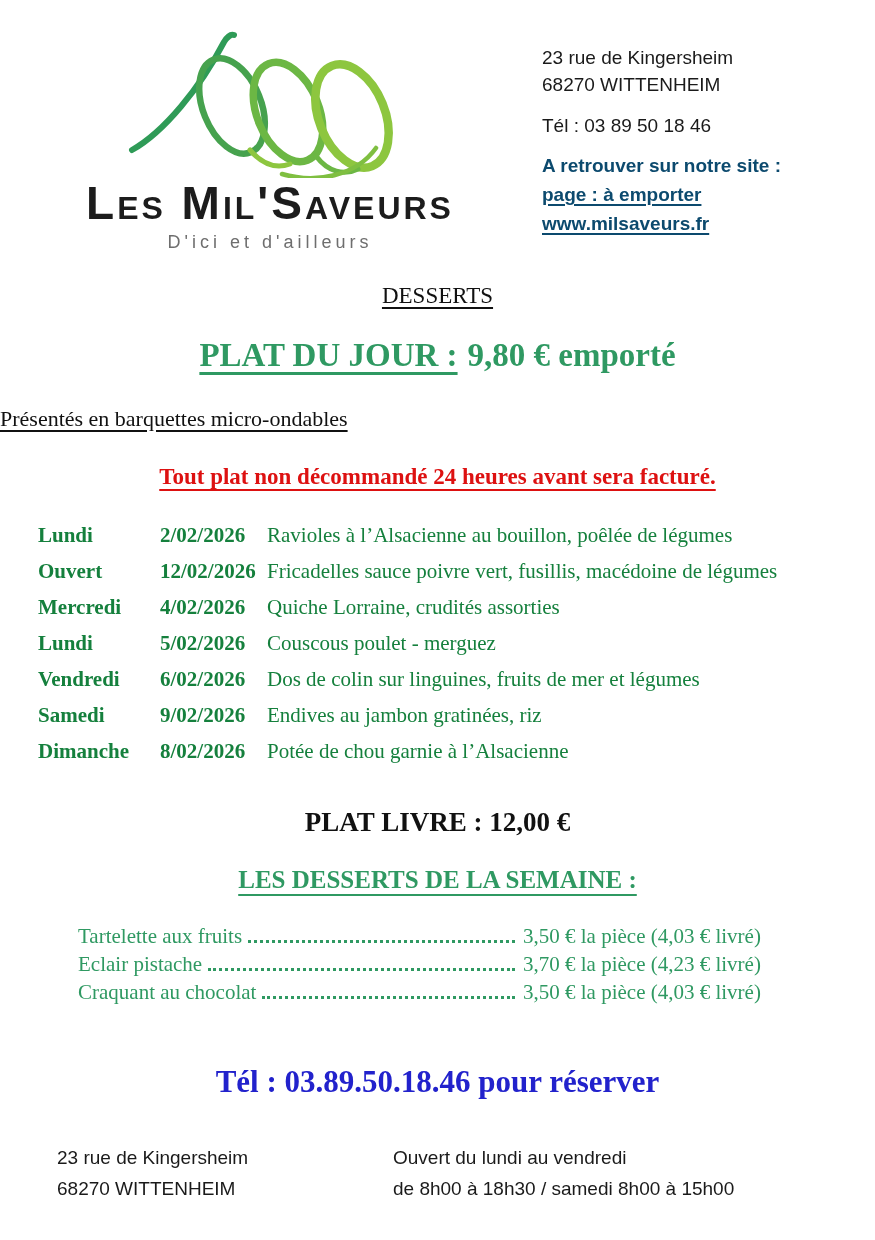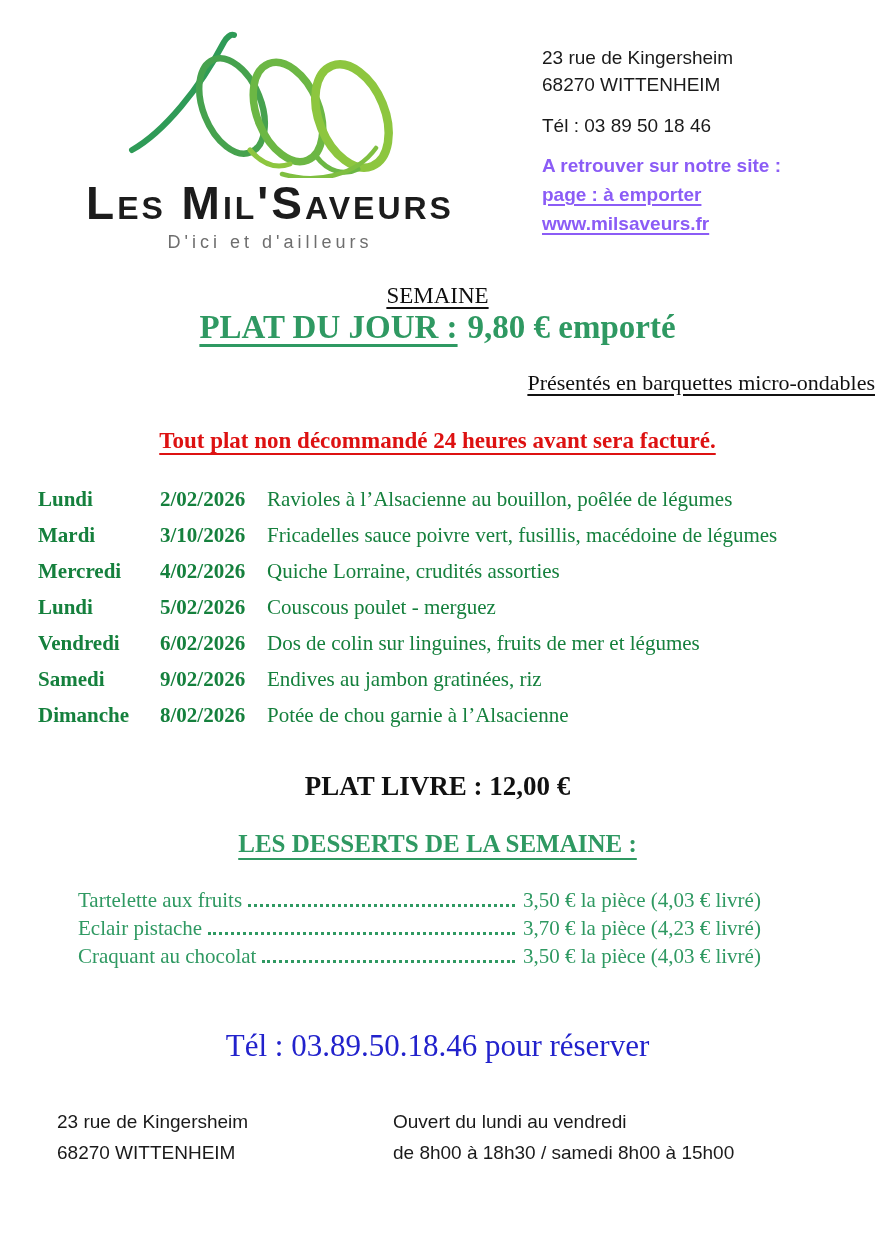--- a/index.html
+++ b/index.html
@@ -29,42 +29,42 @@
     margin-top: 6px;
   }
   .contact-block {
     margin-left: 32px; padding-top: 16px;
     font-family: "Liberation Sans", sans-serif;
     font-size: 19px; line-height: 27px; color: #1a1a1a;
   }
   .contact-block .phone { margin-top: 14px; }
   .blue-group { margin-top: 12px; }
   .blue {
-    color: #8b5cf6; font-weight: bold; text-decoration: none;
+    color: #0c4a6e; font-weight: bold; text-decoration: none;
     display: block; line-height: 29px;
   }
   .blue.u { text-decoration: underline; text-decoration-thickness: 2px; text-underline-offset: 3px; cursor: pointer; }
 
   
   .traiteur {
     text-align: center; margin-top: 30px;
     font-size: 23px; color: #111;
     text-decoration: underline; text-underline-offset: 4px;
   }
   .plat-title {
-    text-align: center; 
+    text-align: center; margin-top: 28px;
     font-size: 33px; font-weight: bold; color: #2f9962;
     white-space: nowrap;
   }
   .plat-title .u {
     text-decoration: underline; text-decoration-thickness: 3px; text-underline-offset: 6px;
   }
   .plat-title .price { margin-left: 10px; }
   .subtitle {
-    text-align: right; margin-top: 24px;
+    text-align: left; margin-top: 32px;
     font-size: 22px; color: #111;
     text-decoration: underline; text-underline-offset: 4px;
   }
   .warning {
     text-align: center; margin-top: 32px;
     font-size: 23px; font-weight: bold; color: #dd1111;
     text-decoration: underline; text-decoration-thickness: 2px; text-underline-offset: 5px;
     white-space: nowrap;
   }
 
@@ -95,21 +95,21 @@
   }
   .dessert-row .leader {
     flex: 1; border-bottom: 3px dotted #2f9962;
     margin: 0 8px 5px 6px; min-width: 30px;
   }
   .dessert-row .price { width: 284px; white-space: nowrap; }
 
   
   .reserve {
     text-align: center; margin-top: 58px;
-    font-size: 31px; font-weight: normal; color: #2222cc;
+    font-size: 31px; font-weight: bold; color: #2222cc;
     white-space: nowrap;
   }
   .footer {
     display: flex; margin-top: 42px;
     font-family: "Liberation Sans", sans-serif;
     font-size: 19px; line-height: 31px; color: #1a1a1a;
   }
   .footer .f-left { margin-left: 57px; width: 336px; }
   .footer .f-right { }
 </style>
@@ -138,37 +138,37 @@
       <div>68270 WITTENHEIM</div>
       <div class="phone">Tél : 03 89 50 18 46</div>
       <div class="blue-group">
         <span class="blue">A retrouver sur notre site :</span>
         <a class="blue u">page : à emporter</a>
         <a class="blue u">www.milsaveurs.fr</a>
       </div>
     </div>
   </div>
 
-  <div class="traiteur">SEMAINE</div>
+  <div class="traiteur">DESSERTS</div>
 
   <div class="plat-title">
     <span class="u">PLAT DU JOUR :</span><span class="price">9,80 € emporté</span>
   </div>
 
   <div class="subtitle">Présentés en barquettes micro-ondables</div>
 
   <div class="warning">Tout plat non décommandé 24 heures avant sera facturé.</div>
 
   <div class="menu">
     <div class="day">Lundi</div>
     <div class="date">2/02/2026</div>
     <div class="dish">Ravioles à l’Alsacienne au bouillon, poêlée de légumes</div>
 
-    <div class="day">Mardi</div>
-    <div class="date">3/10/2026</div>
+    <div class="day">Ouvert</div>
+    <div class="date">12/02/2026</div>
     <div class="dish">Fricadelles sauce poivre vert, fusillis, macédoine de légumes</div>
 
     <div class="day">Mercredi</div>
     <div class="date">4/02/2026</div>
     <div class="dish">Quiche Lorraine, crudités assorties</div>
 
     <div class="day">Lundi</div>
     <div class="date">5/02/2026</div>
     <div class="dish">Couscous poulet - merguez</div>
 

